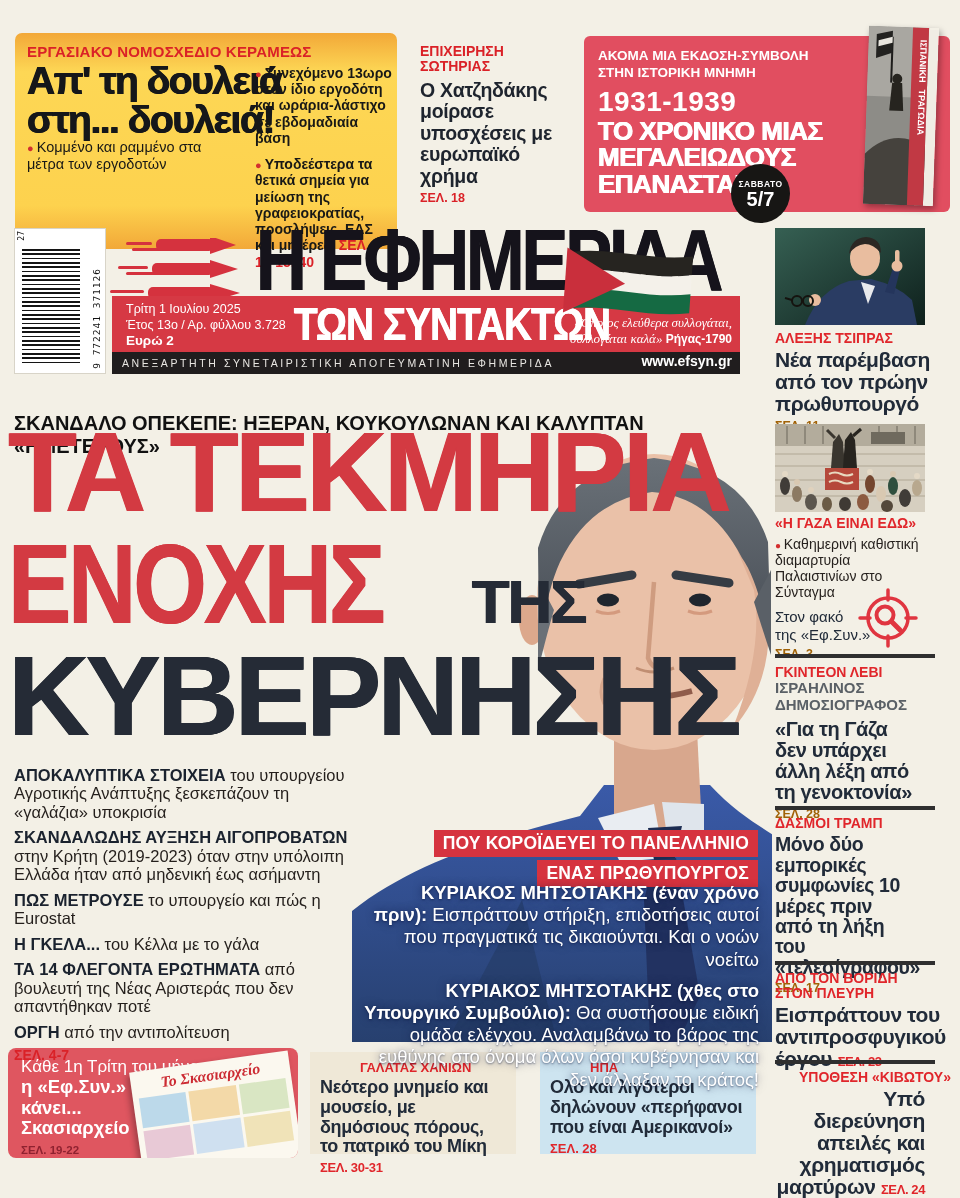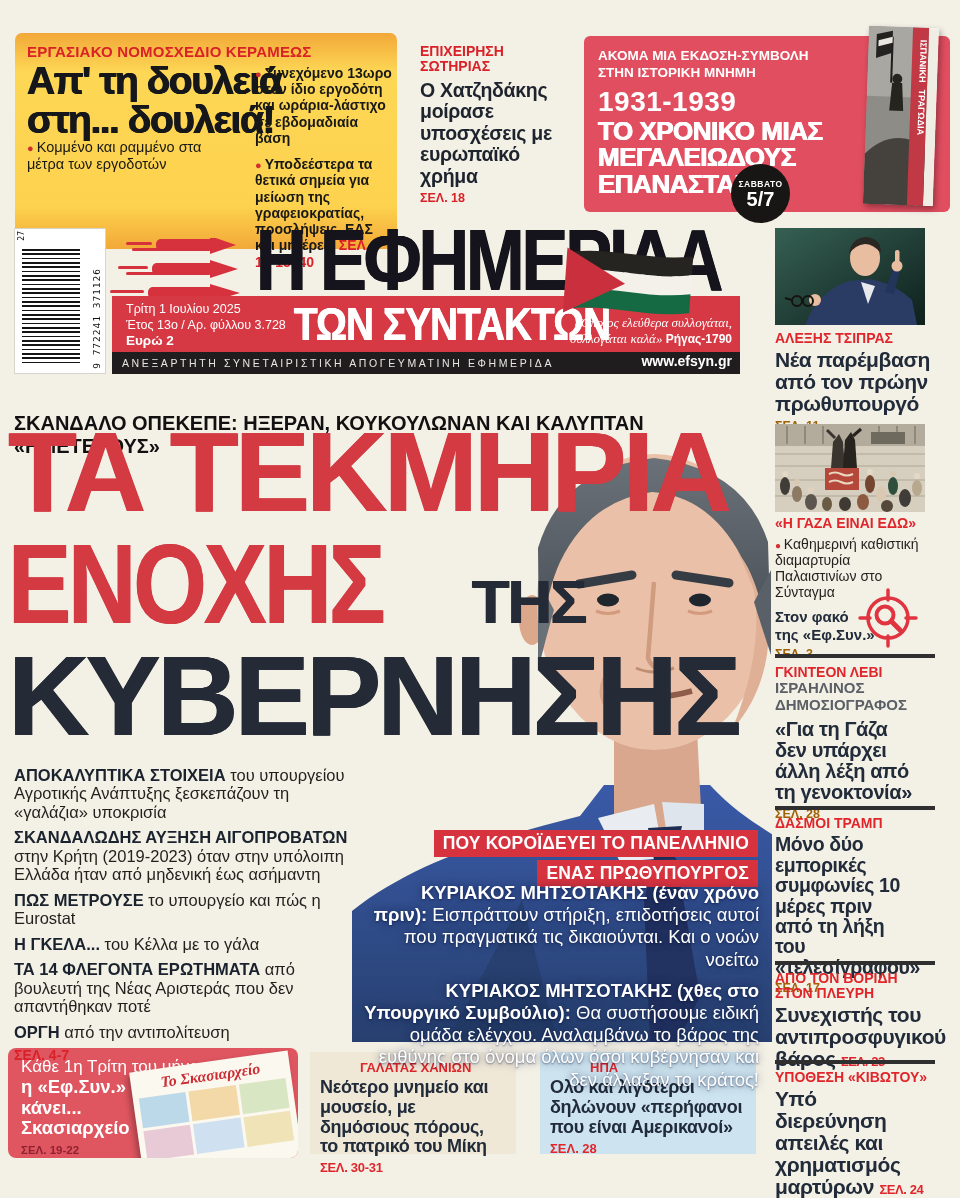--- a/index.html
+++ b/index.html
@@ -85,21 +85,21 @@
   .points .pref{color:#da2127;font-weight:800;font-size:14px;}
   .sb-photo1{left:775px;top:228px;width:150px;height:97px;}
   .sb-photo2{left:775px;top:424px;width:150px;height:88px;}
   .sb-kicker{color:#e0262b;font-weight:800;font-size:14px;line-height:1.08;}
   .sb-head{color:#212b39;font-weight:800;font-size:21px;line-height:1.05;letter-spacing:-.4px;}
   .sb-ref{color:#a16207;font-weight:800;font-size:12.5px;margin-top:4px;}
   .ref-inline{color:#e0262b;font-weight:800;font-size:13px;white-space:nowrap;}
   .sb-sub{color:#5a6066;font-weight:600;font-size:15px;line-height:1.12;}
   .sb-bullet{font-size:14px;line-height:1.15;color:#241f1c;margin-top:5px;}
   .sb-bullet::before{content:"● ";color:#d32f2f;font-size:10px;}
-  .sb-extra{color:#212b39;font-weight:700;font-size:15px;line-height:1.15;}
+  .sb-extra{color:#212b39;font-weight:400;font-size:15px;line-height:1.15;}
   .sb-div{left:775px;width:160px;height:4px;background:#2f2f2f;}
   .target{left:858px;top:588px;width:60px;height:60px;}
 
   
   .pink-box{left:8px;top:1048px;width:290px;height:110px;background:#df5660;border-radius:8px;
             overflow:hidden;color:#fff;padding:9px 0 0 13px;box-sizing:border-box;}
   .pk-intro{font-size:17px;}
   .pk-line{font-weight:800;font-size:18.5px;line-height:1.12;}
   .pk-ref{color:#8f2230;font-weight:800;font-size:11.5px;margin-top:5px;}
   .paper{position:absolute;left:128px;top:13px;width:160px;height:110px;transform:rotate(-8deg);
@@ -392,25 +392,25 @@
   <div class="sb-div abs" style="top:806px;"></div>
   <div class="abs" style="left:775px;top:816px;width:176px;">
     <div class="sb-kicker">ΔΑΣΜΟΙ ΤΡΑΜΠ</div>
     <div class="sb-head" style="width:128px;margin-top:3px;font-size:19.5px;">Μόνο δύο εμπορικές συμφωνίες 10 μέρες πριν από τη λήξη του «τελεσίγραφου»</div>
     <div class="sb-ref">ΣΕΛ. 17</div>
   </div>
 
   <div class="sb-div abs" style="top:961px;"></div>
   <div class="abs" style="left:775px;top:971px;width:176px;">
     <div class="sb-kicker" style="width:130px;">ΑΠΟ ΤΟΝ ΒΟΡΙΔΗ ΣΤΟΝ ΠΛΕΥΡΗ</div>
-    <div class="sb-head" style="width:165px;margin-top:3px;"><span>Συνεχιστής του αντιπροσφυγικού βάρος</span> <span class="ref-inline">ΣΕΛ. 23</span></div>
+    <div class="sb-head" style="width:165px;margin-top:3px;"><span>Εισπράττουν του αντιπροσφυγικού έργου</span> <span class="ref-inline">ΣΕΛ. 23</span></div>
   </div>
 
   <div class="sb-div abs" style="top:1060px;"></div>
-  <div class="abs" style="left:775px;top:1070px;width:176px;">
+  <div class="abs" style="left:775px;top:1070px;width:176px;text-align:right;">
     <div class="sb-kicker">ΥΠΟΘΕΣΗ «ΚΙΒΩΤΟΥ»</div>
     <div class="sb-head" style="width:150px;margin-top:3px;"><span>Υπό διερεύνηση απειλές και χρηματισμός μαρτύρων</span> <span class="ref-inline">ΣΕΛ. 24</span></div>
   </div>
 
   <section class="pink-box abs">
     <div class="pk-intro">Κάθε 1η Τρίτη του μήνα</div>
     <div class="pk-line">η «Εφ.Συν.»</div>
     <div class="pk-line">κάνει...</div>
     <div class="pk-line">Σκασιαρχείο</div>
     <div class="pk-ref">ΣΕΛ. 19-22</div>

